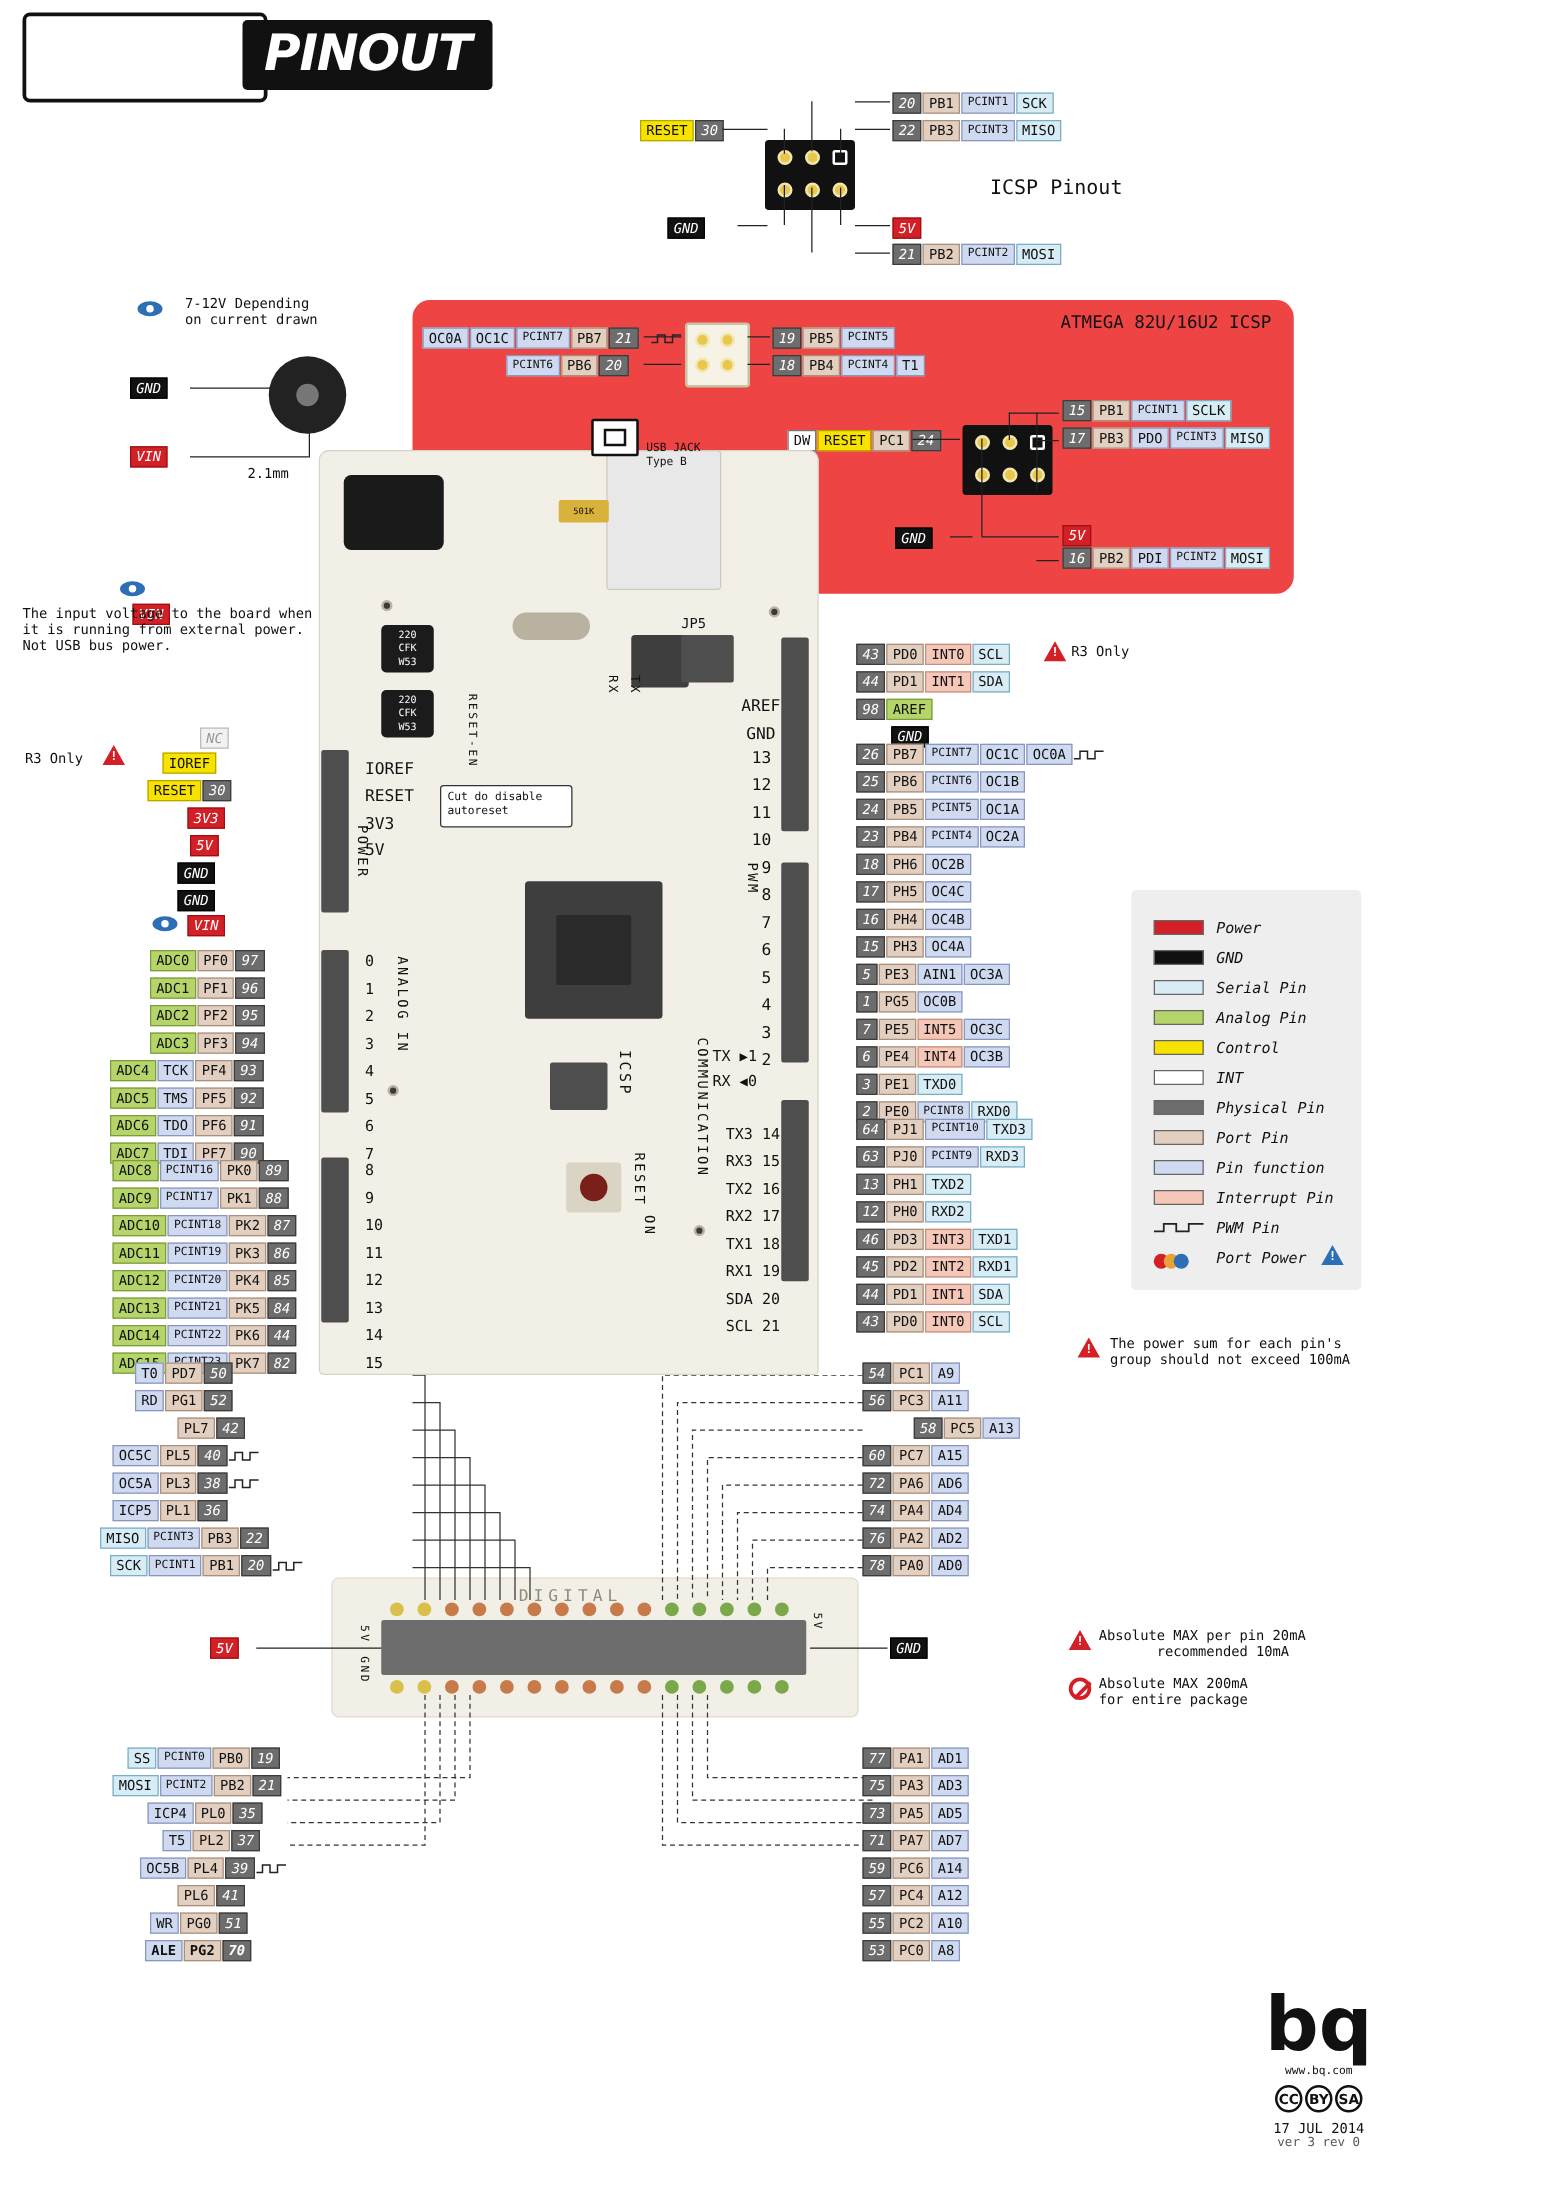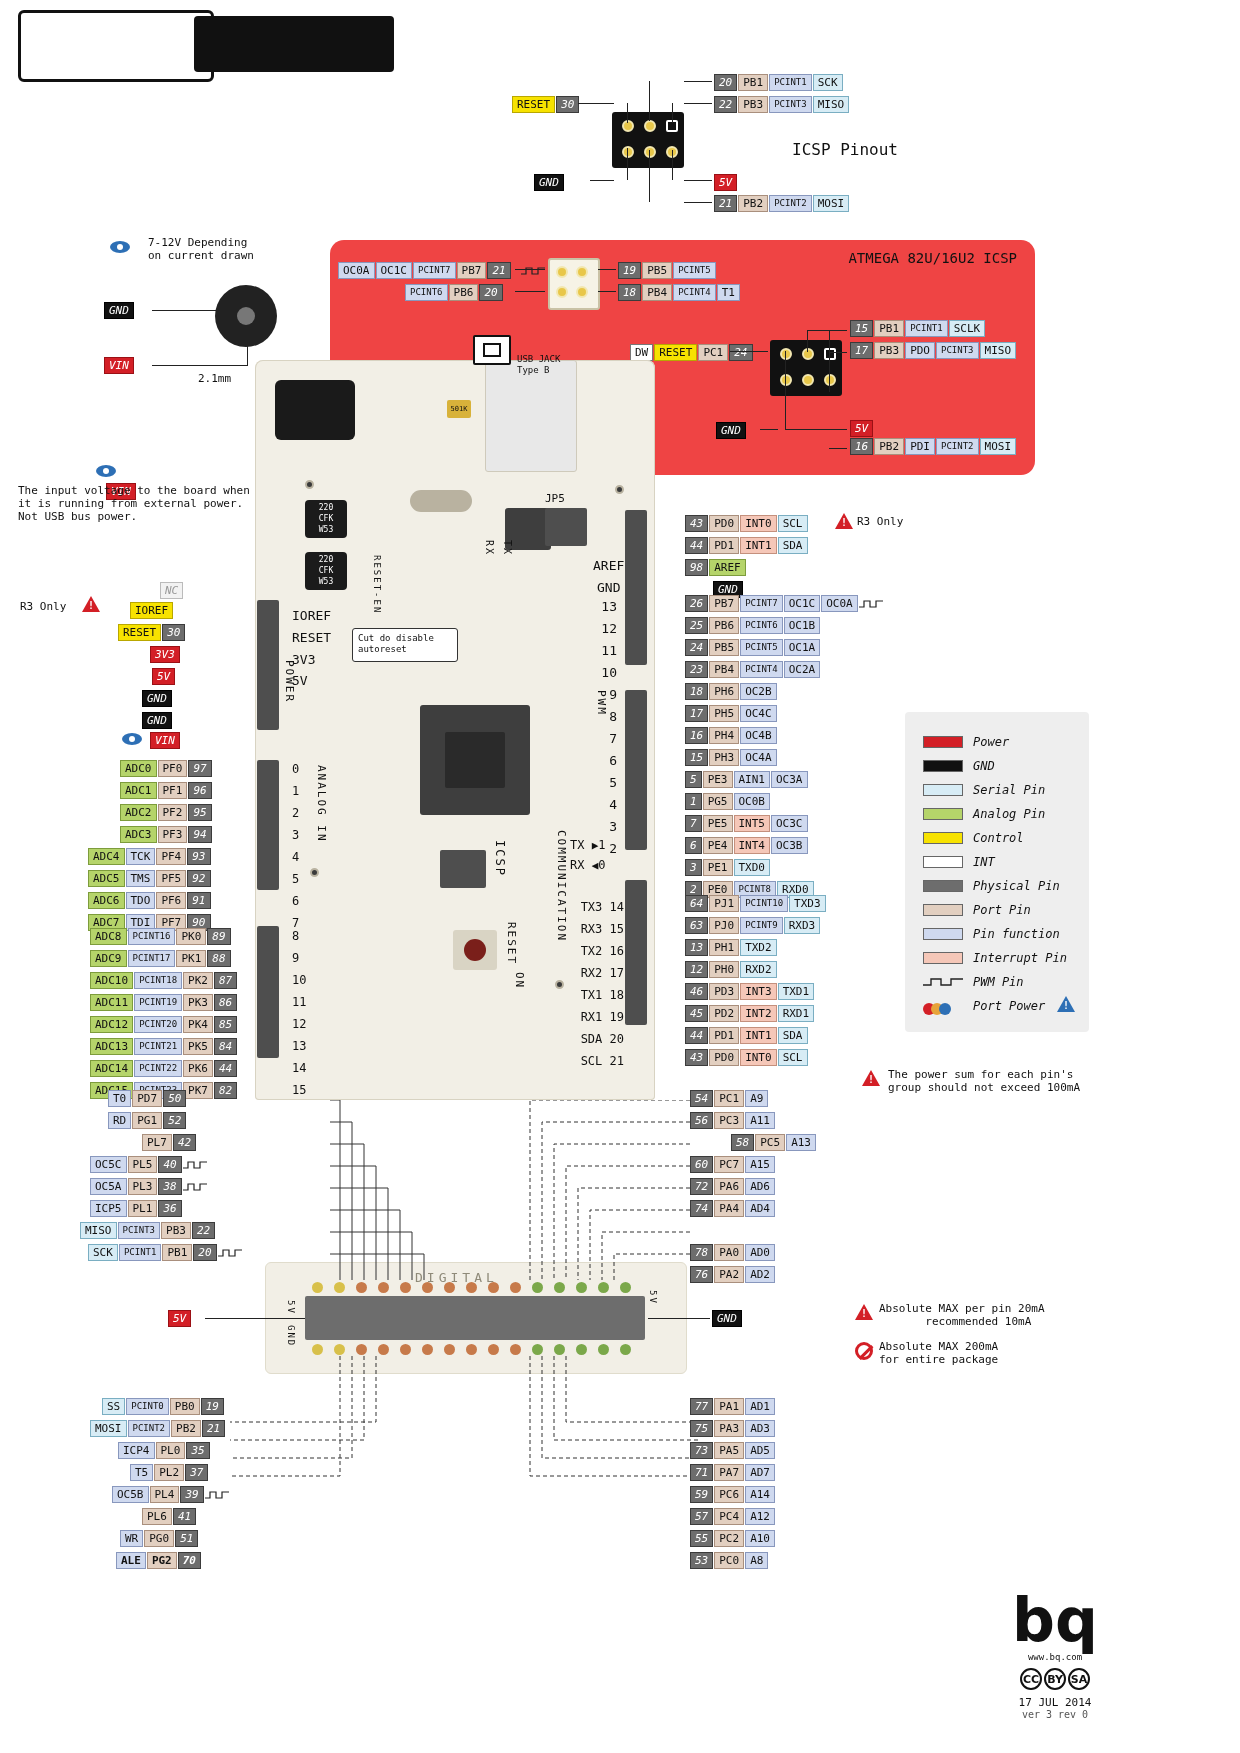--- a/index.html
+++ b/index.html
@@ -67,20 +67,21 @@
   .usbjack:before{content:"";position:absolute;left:8px;top:6px;width:18px;height:14px;border:2px solid #111;box-sizing:border-box;}
   .vtxt{writing-mode:vertical-rl;text-orientation:mixed;font-size:12px;font-family:"DejaVu Sans Mono",monospace;letter-spacing:2px;}
   .pwm{display:inline-block;width:24px;height:10px;vertical-align:middle;}
 </style>
 </head>
 <body>
 
 <div class="abs" id="logo">
   <div class="mega"></div>
   <div class="pin"></div>
+  <div class="pintxt">PINOUT</div>
 </div>
 
 <div class="abs" style="left:512px;top:70px;width:520px;height:145px;">
   <div class="abs" style="left:280px;top:70px;font-size:16px;">ICSP Pinout</div>
 
   <div class="icsp-blk" style="left:100px;top:42px;width:72px;height:56px;">
     <div class="icsp-hole" style="left:10px;top:8px;"></div>
     <div class="icsp-hole" style="left:32px;top:8px;"></div>
     <div class="icsp-hole sq" style="left:54px;top:8px;background:#111;border-color:#fff;"></div>
     <div class="icsp-hole" style="left:10px;top:34px;"></div>
@@ -224,21 +225,21 @@
   <div class="abs lbl" style="left:262px;top:-6px;font-size:9px;white-space:pre;line-height:11px;">USB JACK
 Type B</div>
 
   <div class="abs" style="left:50px;top:140px;width:42px;height:38px;background:#1b1b1b;border-radius:4px;color:#fff;font-size:8px;text-align:center;line-height:11px;white-space:pre;padding-top:2px;box-sizing:border-box;">220
 CFK
 W53</div>
   <div class="abs" style="left:50px;top:192px;width:42px;height:38px;background:#1b1b1b;border-radius:4px;color:#fff;font-size:8px;text-align:center;line-height:11px;white-space:pre;padding-top:2px;box-sizing:border-box;">220
 CFK
 W53</div>
 
-  <div class="abs" style="left:192px;top:40px;width:24px;height:18px;background:#d8b23a;border-radius:2px;font-size:7px;text-align:center;line-height:18px;">501K</div>
+  <div class="abs" style="left:192px;top:40px;width:40px;height:18px;background:#d8b23a;border-radius:2px;font-size:7px;text-align:center;line-height:18px;">501K</div>
 
   <div class="chipsq" style="left:165px;top:345px;width:110px;height:110px;"></div>
   <div class="abs" style="left:190px;top:372px;width:60px;height:56px;background:#2a2a2a;border-radius:2px;"></div>
 
   <div class="abs" style="left:155px;top:130px;width:62px;height:22px;background:#b9b2a0;border-radius:11px;"></div>
 
   <div class="chipsq" style="left:250px;top:148px;width:46px;height:42px;"></div>
 
   <div class="abs lbl" style="left:290px;top:132px;">JP5</div>
   <div class="abs" style="left:290px;top:148px;width:42px;height:38px;background:#4e4e4e;border-radius:2px;"></div>
@@ -471,21 +472,21 @@
       </svg></div>
 </div>
 
 <div class="abs" style="left:690px;top:1090px;width:250px;">
   <div class="row" style="position:absolute;left:0;top:0;"><span class="chip c-phys">54</span><span class="chip c-port">PC1</span><span class="chip c-func">A9</span></div>
   <div class="row" style="position:absolute;left:0;top:22px;"><span class="chip c-phys">56</span><span class="chip c-port">PC3</span><span class="chip c-func">A11</span></div>
   <div class="row" style="position:absolute;left:0;top:44px;padding-left:41px;"><span class="chip c-phys">58</span><span class="chip c-port">PC5</span><span class="chip c-func">A13</span></div>
   <div class="row" style="position:absolute;left:0;top:66px;"><span class="chip c-phys">60</span><span class="chip c-port">PC7</span><span class="chip c-func">A15</span></div>
   <div class="row" style="position:absolute;left:0;top:88px;"><span class="chip c-phys">72</span><span class="chip c-port">PA6</span><span class="chip c-func">AD6</span></div>
   <div class="row" style="position:absolute;left:0;top:110px;"><span class="chip c-phys">74</span><span class="chip c-port">PA4</span><span class="chip c-func">AD4</span></div>
-  <div class="row" style="position:absolute;left:0;top:132px;margin-top:44px;"><span class="chip c-phys">76</span><span class="chip c-port">PA2</span><span class="chip c-func">AD2</span></div>
+  <div class="row" style="position:absolute;left:0;top:132px;"><span class="chip c-phys">76</span><span class="chip c-port">PA2</span><span class="chip c-func">AD2</span></div>
   <div class="row" style="position:absolute;left:0;top:154px;"><span class="chip c-phys">78</span><span class="chip c-port">PA0</span><span class="chip c-func">AD0</span></div>
 </div>
 
 <div class="abs" style="left:265px;top:1262px;width:420px;height:110px;background:#f2efe6;border-radius:6px;border:1px solid #e0dccc;"></div>
 <div class="abs" style="left:305px;top:1296px;width:340px;height:44px;background:#6d6d6d;border-radius:2px;"></div>
 <div class="abs lbl" style="left:415px;top:1270px;font-size:13px;letter-spacing:4px;color:#8f8a79;">DIGITAL</div>
 <div class="abs vtxt" style="left:286px;top:1300px;font-size:9px;">5V</div>
 <div class="abs vtxt" style="left:286px;top:1325px;font-size:9px;">GND</div>
 <div class="abs vtxt" style="left:648px;top:1290px;font-size:9px;">5V</div>
 <div class="abs row" style="left:168px;top:1310px;"><span class="chip c-power">5V</span></div>

